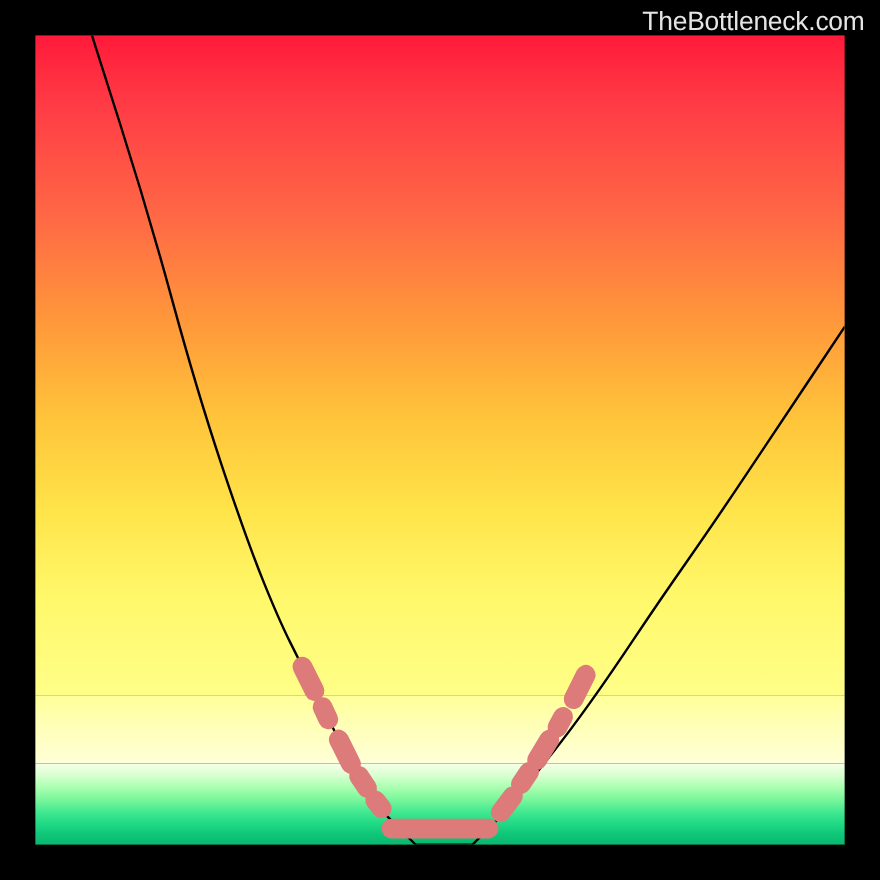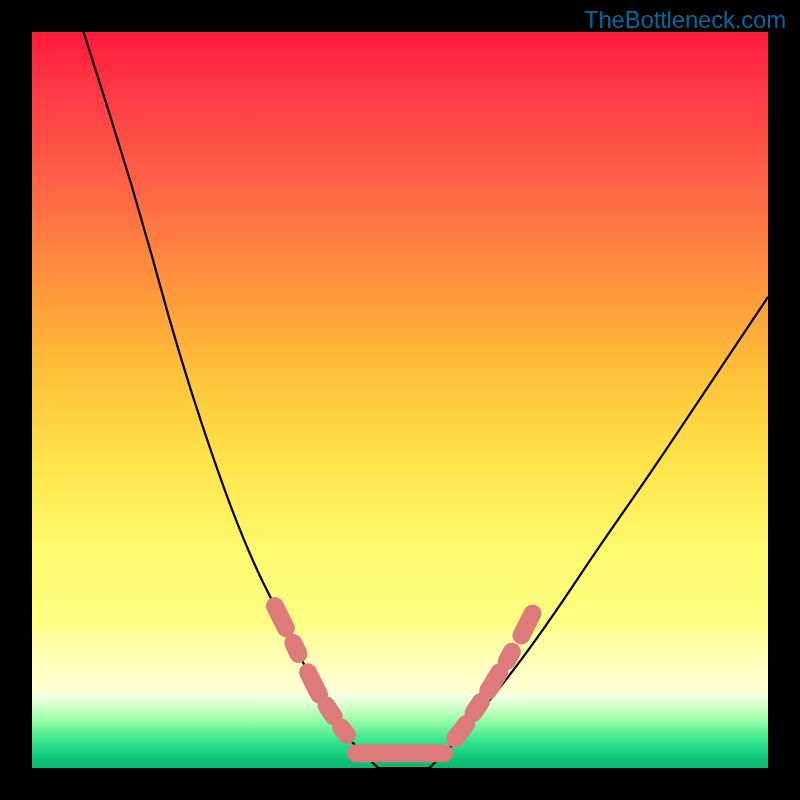--- a/index.html
+++ b/index.html
@@ -67,21 +67,21 @@
       #78f59a 45%,
       #40e890 60%,
       #1fd884 75%,
       #0fc578 88%,
       #08b870 100%);
   }
   .watermark {
     position: absolute;
     top: 6px;
     right: 14px;
-    color: #0369a1;
+    color: #e5e5e5;
     font-size: 24px;
     font-weight: 500;
     letter-spacing: -0.2px;
   }
   svg.curves {
     position: absolute;
     top: 0;
     left: 0;
     width: 736px;
     height: 736px;

